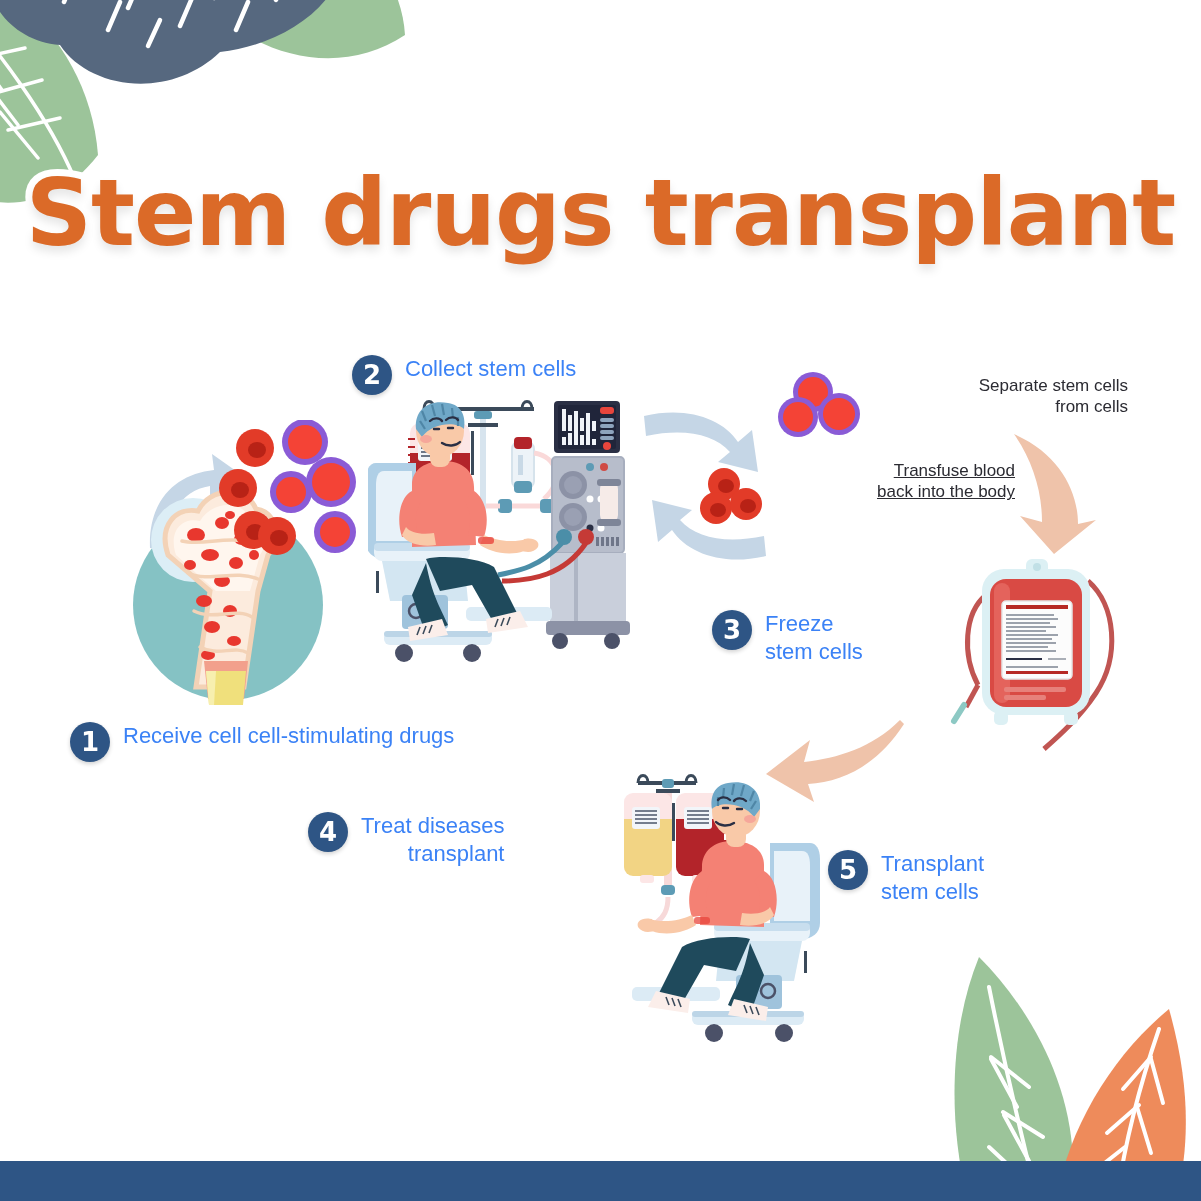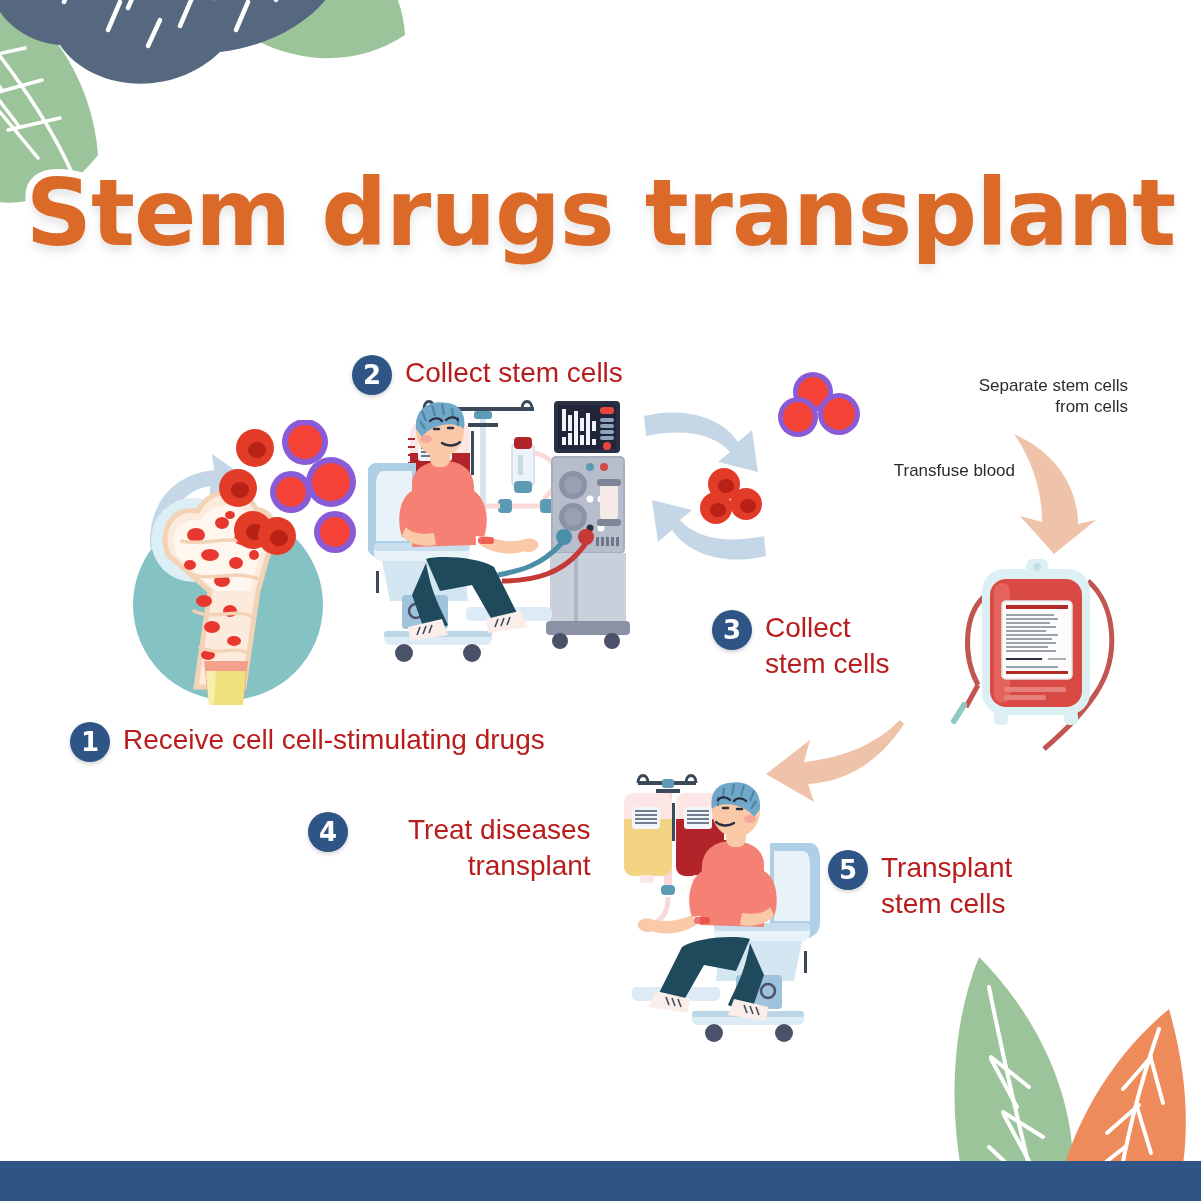--- a/index.html
+++ b/index.html
@@ -31,33 +31,33 @@
 
   
   .step{position:absolute;display:flex;align-items:flex-start;gap:13px;}
   .badge{
     flex:0 0 auto;width:40px;height:40px;border-radius:50%;
     background:#2E5585;color:#fff;font-size:26px;font-weight:bold;
     display:flex;align-items:center;justify-content:center;
     box-shadow:0 2px 4px rgba(0,0,0,.18);
     font-family:"DejaVu Sans","Liberation Sans",sans-serif;
   }
-  .steptext{font-size:28px;line-height:1.28;color:#b91c1c;font-weight:500;}
+  .steptext{font-size:22px;line-height:1.28;color:#3b82f6;font-weight:500;}
 
   #step1{left:70px;top:722px;width:560px;}
   #step2{left:352px;top:355px;}
   #step3{left:712px;top:610px;}
   #step4{left:308px;top:812px;}
-  #step4 .steptext{text-align:right;margin-left:47px;}
+  #step4 .steptext{text-align:right;}
   #step5{left:828px;top:850px;}
 
   
   .note{position:absolute;font-size:17px;line-height:1.25;color:#2b2b32;text-align:right;}
   #note-separate{left:878px;top:375px;width:250px;}
-  #note-transfuse{left:775px;top:460px;width:240px;}
+  #note-transfuse{left:775px;top:460px;width:240px;text-decoration:underline;}
 
   
   .ill{position:absolute;}
   #ill-bone{left:118px;top:415px;}
   #ill-apheresis{left:368px;top:395px;}
   #ill-bloodbag{left:948px;top:535px;}
   #ill-transplant{left:598px;top:765px;}
   #cells-left{left:215px;top:420px;}
   #cells-stem{left:775px;top:372px;}
   #cells-rbc{left:698px;top:468px;}
@@ -612,36 +612,37 @@
     </svg>
   </div>
 
   <div class="note" id="note-separate">
     <div>Separate stem cells</div>
     <div>from cells</div>
   </div>
 
   <div class="note" id="note-transfuse">
     <div>Transfuse blood</div>
+    <div>back into the body</div>
   </div>
 
   <div class="step" id="step1">
     <div class="badge">1</div>
     <div class="steptext">Receive cell cell-stimulating drugs</div>
   </div>
 
   <div class="step" id="step2">
     <div class="badge">2</div>
     <div class="steptext">Collect stem cells</div>
   </div>
 
   <div class="step" id="step3">
     <div class="badge">3</div>
     <div class="steptext">
-      <div>Collect</div>
+      <div>Freeze</div>
       <div>stem cells</div>
     </div>
   </div>
 
   <div class="step" id="step4">
     <div class="badge">4</div>
     <div class="steptext">
       <div>Treat diseases</div>
       <div>transplant</div>
     </div>

